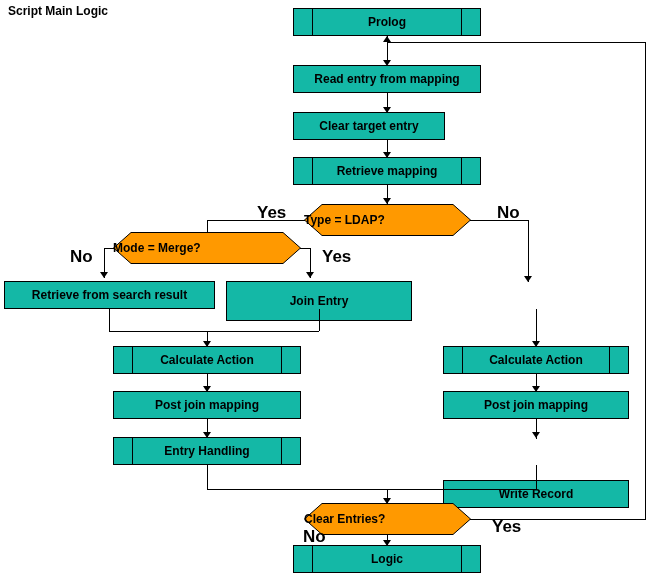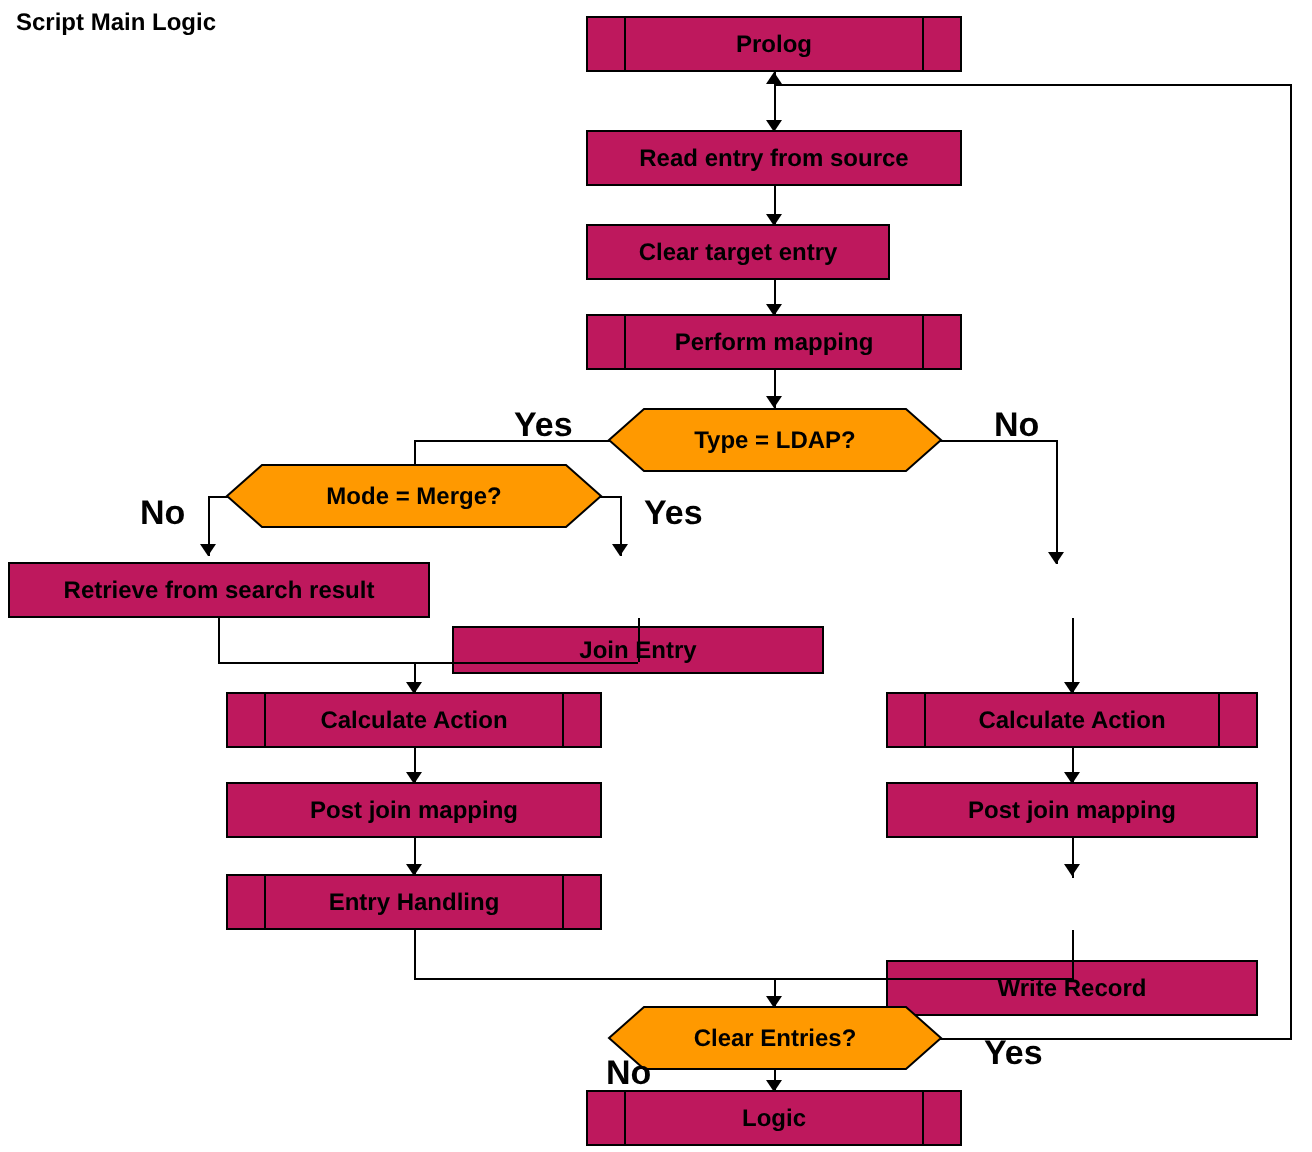--- a/index.html
+++ b/index.html
@@ -22,21 +22,21 @@
     left: 8px;
     top: 4px;
     font-size: 12px;
     font-weight: bold;
     color: #000000;
     white-space: nowrap;
   }
   
   .box {
     position: absolute;
-    background: #be185d;
+    background: #14b8a6;
     border: 1px solid #000000;
     box-sizing: border-box;
     display: flex;
     align-items: center;
     justify-content: center;
     font-size: 12px;
     font-weight: bold;
     color: #000000;
     white-space: nowrap;
   }
@@ -62,21 +62,21 @@
     left: 18px;
     right: 18px;
     top: 0;
     bottom: 0;
     background: #FF9900;
     border-top: 1px solid #000000;
     border-bottom: 1px solid #000000;
     box-sizing: border-box;
     display: flex;
     align-items: center;
-    justify-content: center;
+    justify-content: flex-start;
     font-size: 12px;
     font-weight: bold;
     color: #000000;
     white-space: nowrap;
   }
   
   .hex svg.hexoutline {
     position: absolute;
     left: 0;
     top: 0;
@@ -124,35 +124,35 @@
   <div class="title">Script Main Logic</div>
 
   <div class="box pre" style="left:293px; top:8px; width:188px; height:28px;">
     <span>Prolog</span>
   </div>
 
   <div class="ln lnv" style="left:387px; top:36px; height:26px;"></div>
   <div class="arr arr-down" style="left:383px; top:60px;"></div>
 
   <div class="box" style="left:293px; top:65px; width:188px; height:28px;">
-    <span>Read entry from source</span>
+    <span>Read entry from mapping</span>
   </div>
 
   <div class="ln lnv" style="left:387px; top:93px; height:20px;"></div>
   <div class="arr arr-down" style="left:383px; top:107px;"></div>
 
   <div class="box" style="left:293px; top:112px; width:152px; height:28px;">
     <span>Clear target entry</span>
   </div>
 
   <div class="ln lnv" style="left:387px; top:140px; height:18px;"></div>
   <div class="arr arr-down" style="left:383px; top:152px;"></div>
 
   <div class="box pre" style="left:293px; top:157px; width:188px; height:28px;">
-    <span>Perform mapping</span>
+    <span>Retrieve mapping</span>
   </div>
 
   <div class="ln lnv" style="left:387px; top:185px; height:19px;"></div>
   <div class="arr arr-down" style="left:383px; top:198px;"></div>
 
   <div class="hex" style="left:304px; top:204px; width:167px; height:32px;">
     <svg class="hexoutline" width="167" height="32" viewBox="0 0 167 32">
       <polygon points="18,0.5 149,0.5 166.5,16 149,31.5 18,31.5 0.5,16" fill="#FF9900" stroke="#000000" stroke-width="1"></polygon>
     </svg>
     <div class="hexmid" style="left:0; right:0; border:none; background:none;">
@@ -186,21 +186,21 @@
 
   <div class="elabel" style="left:322px; top:247px;">Yes</div>
   <div class="ln lnh" style="left:300px; top:248px; width:10px;"></div>
   <div class="ln lnv" style="left:310px; top:248px; height:30px;"></div>
   <div class="arr arr-down" style="left:306px; top:272px;"></div>
 
   <div class="box" style="left:4px; top:281px; width:211px; height:28px;">
     <span>Retrieve from search result</span>
   </div>
 
-  <div class="box" style="left:226px; top:281px; width:186px; height:24px;margin-top:32px;">
+  <div class="box" style="left:226px; top:281px; width:186px; height:40px;">
     <span>Join Entry</span>
   </div>
 
 
   <div class="ln lnv" style="left:109px; top:309px; height:22px;"></div>
   <div class="ln lnv" style="left:319px; top:309px; height:22px;"></div>
   <div class="ln lnh" style="left:109px; top:331px; width:210px;"></div>
   <div class="ln lnv" style="left:207px; top:331px; height:16px;"></div>
   <div class="arr arr-down" style="left:203px; top:341px;"></div>
 

